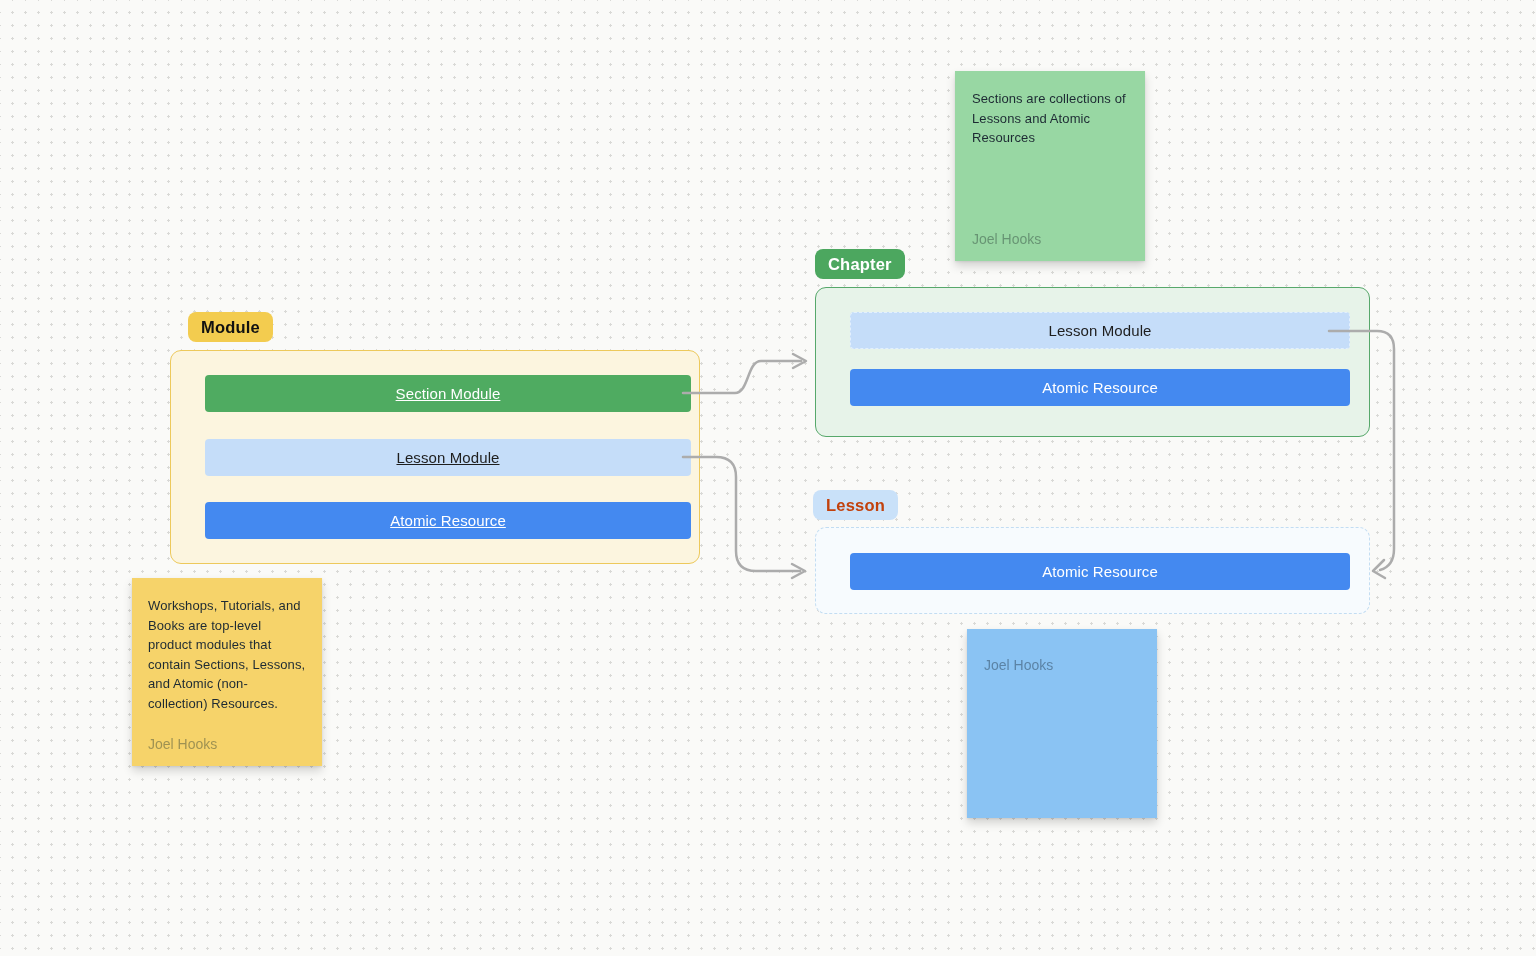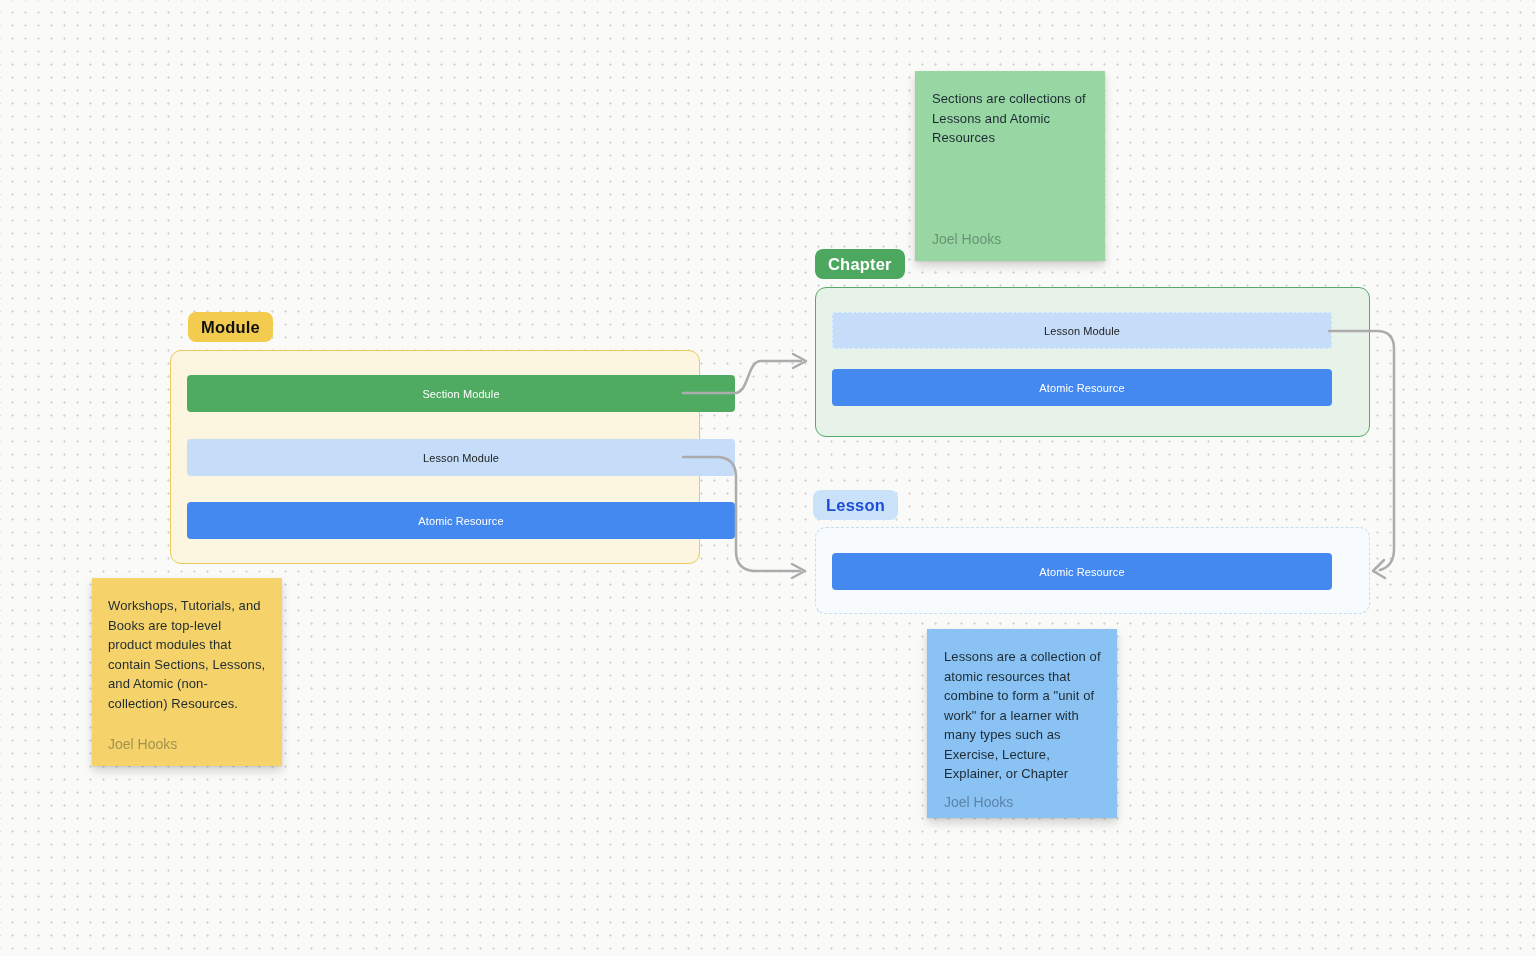--- a/index.html
+++ b/index.html
@@ -23,20 +23,21 @@
   
   .sticky {
     position: absolute;
     width: 190px;
     box-sizing: border-box;
     padding: 18px 16px 14px 17px;
     box-shadow: 0 5px 9px rgba(0,0,0,0.16), 0 1px 2px rgba(0,0,0,0.08);
     display: flex;
     flex-direction: column;
     justify-content: space-between;
+    margin-left: 40px;
   }
   .sticky .note-text {
     font-size: 13px;
     line-height: 19.5px;
     color: #1D2A33;
     letter-spacing: 0.1px;
   }
   .sticky .note-author {
     font-size: 14px;
     color: rgba(35,55,50,0.42);
@@ -55,21 +56,21 @@
     align-items: center;
     padding: 0 13px;
     border-radius: 8px;
     font-size: 16.5px;
     font-weight: bold;
     letter-spacing: 0.2px;
     box-sizing: border-box;
   }
   .pill-module  { left: 168px; top: 312px; background: #F3CC4F; color: #111111; margin-left: 20px; }
   .pill-section { left: 815px; top: 249px; background: #4CA75F; color: #FFFFFF; }
-  .pill-lesson  { left: 813px; top: 490px; background: #C9E1F9; color: #1d4ed8; }
+  .pill-lesson  { left: 813px; top: 490px; background: #C9E1F9; color: #c2410c; }
 
   
   .frame {
     position: absolute;
     box-sizing: border-box;
     border-radius: 11px;
   }
   .frame-module {
     left: 170px; top: 350px; width: 530px; height: 214px;
     background: #FCF5DF;
@@ -82,30 +83,30 @@
   }
   .frame-lesson {
     left: 815px; top: 527px; width: 555px; height: 87px;
     background: #F7FBFE;
     border: 1.5px dashed #C3DDF2;
   }
 
   
   .bar {
     position: absolute;
-    left: 16px;
+    left: 34px;
     height: 37px;
     border-radius: 4px;
     display: flex;
     align-items: center;
     justify-content: center;
-    font-size: 11px;
+    font-size: 15px;
     letter-spacing: 0.1px;
   }
-  .frame-module .bar  { width: 548px; }
+  .frame-module .bar  { width: 486px; text-decoration: underline; }
   .frame-section .bar { width: 500px; }
   .frame-lesson .bar  { width: 500px; }
   .bar-green     { background: #4FAB61; color: #FFFFFF; }
   .bar-blue      { background: #4489F0; color: #FFFFFF; }
   .bar-lightblue { background: #C5DDF9; color: #1E1E1E; }
   .bar-lightblue.dotted { outline: 1.5px dashed #E3F0FD; outline-offset: -1.5px; }
 
   .frame-module .bar:nth-of-type(1) { top: 24px; }
   .frame-module .bar:nth-of-type(2) { top: 88px; }
   .frame-module .bar:nth-of-type(3) { top: 151px; }
@@ -138,21 +139,20 @@
     <div class="note-text">Sections are collections of Lessons and Atomic Resources</div>
     <div class="note-author">Joel Hooks</div>
   </div>
 
   <div class="sticky sticky-yellow">
     <div class="note-text">Workshops, Tutorials, and Books are top-level product modules that contain Sections, Lessons, and Atomic (non-collection) Resources.</div>
     <div class="note-author">Joel Hooks</div>
   </div>
 
   <div class="sticky sticky-blue">
-    <div class="note-text">Lessons are a collection of atomic resources that combine to form a "unit of work" for a learner with many types such as Exercise, Lecture, Explainer, or Chapter</div>
     <div class="note-author">Joel Hooks</div>
   </div>
 
   <div class="pill pill-module">Module</div>
   <div class="frame frame-module">
     <div class="bar bar-green">Section Module</div>
     <div class="bar bar-lightblue">Lesson Module</div>
     <div class="bar bar-blue">Atomic Resource</div>
   </div>
 

